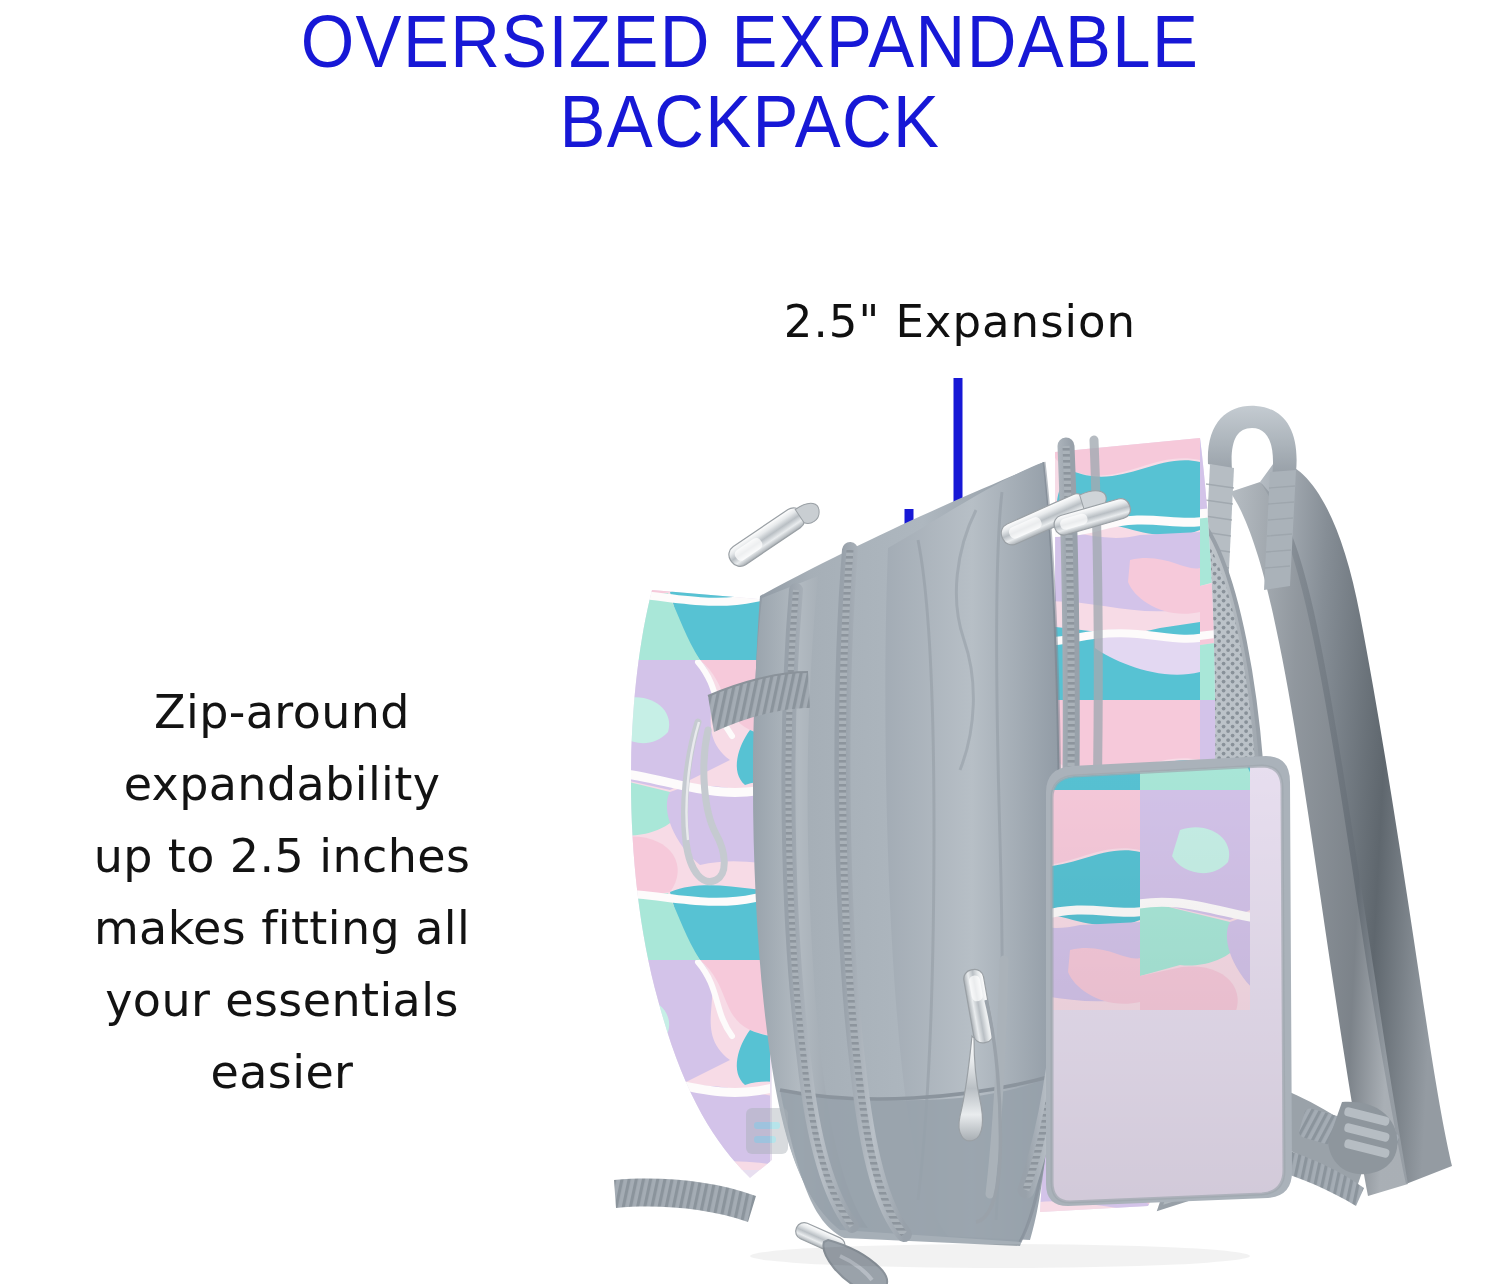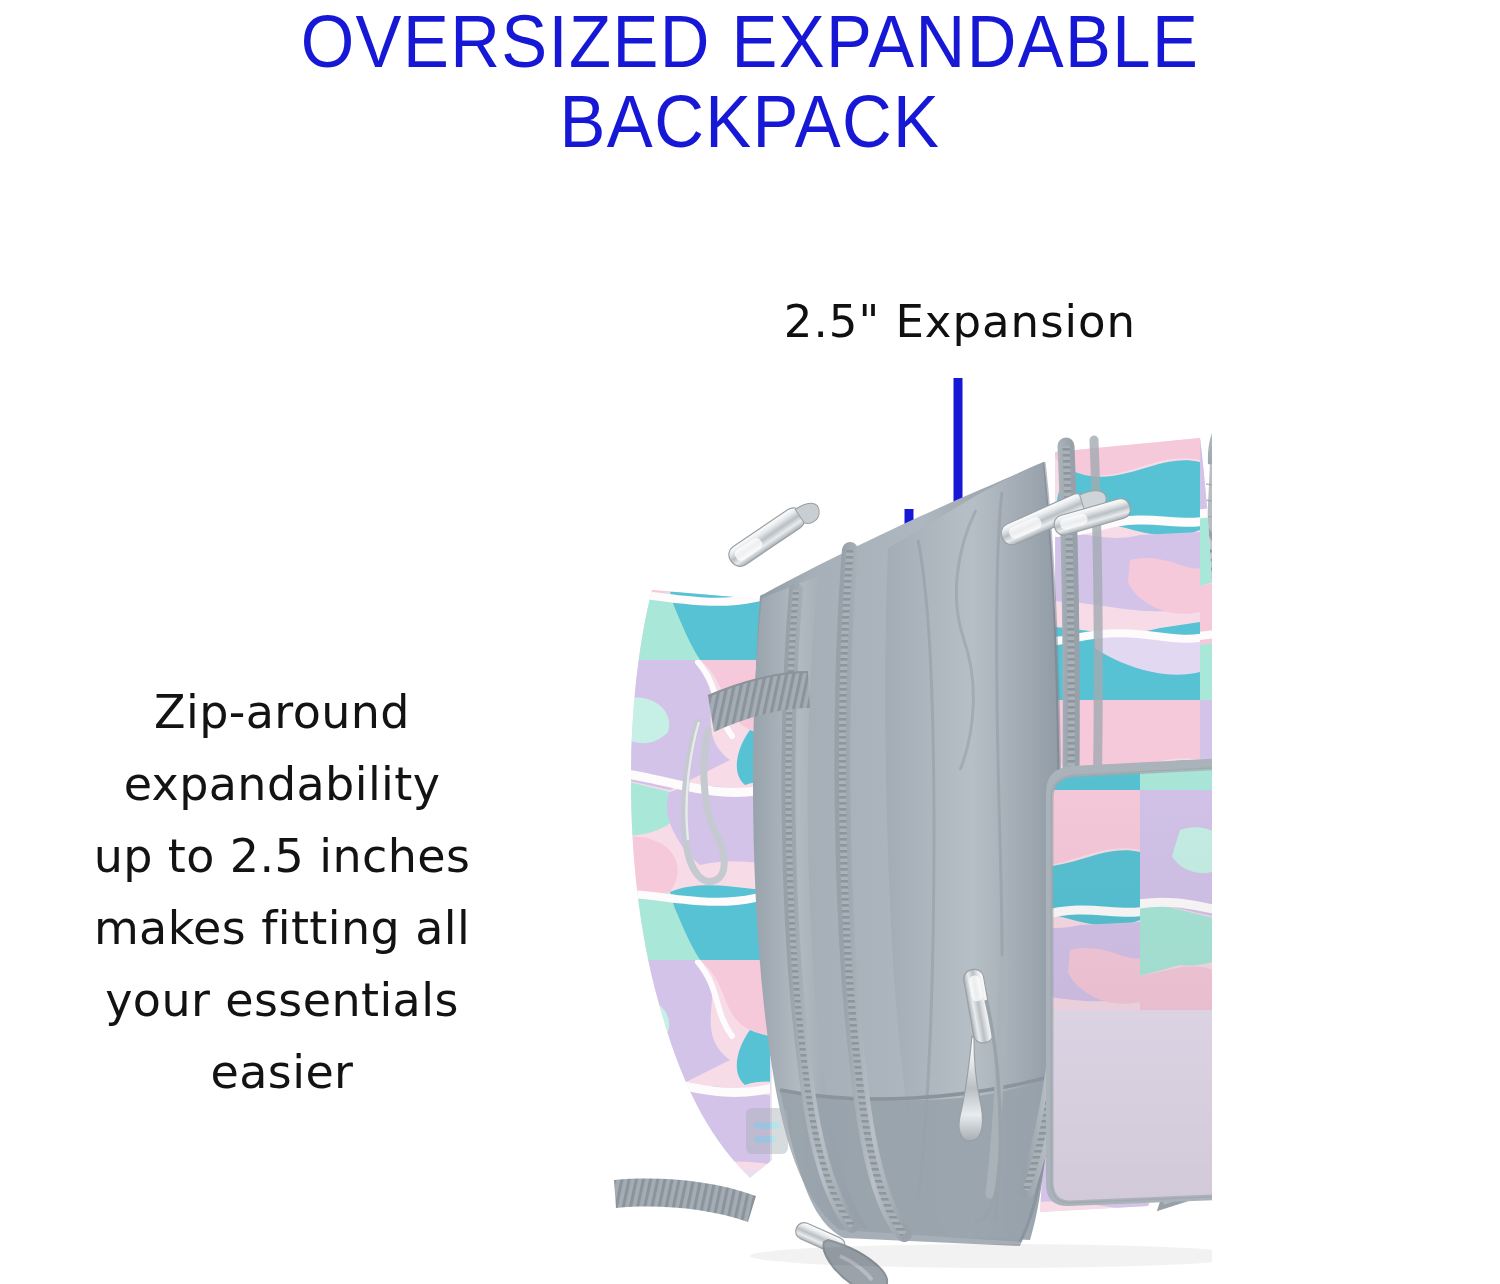--- a/index.html
+++ b/index.html
@@ -6,21 +6,21 @@
   html, body {
     margin: 0;
     padding: 0;
     background: #ffffff;
   }
   body {
     font-family: "Liberation Sans", sans-serif;
   }
   #page {
     position: relative;
-    width: 1212px;
+    width: 1500px;
     height: 1284px;
     background: #ffffff;
     overflow: hidden;
   }
 
   
   #headline {
     position: absolute;
     left: 0;
     top: 2px;

